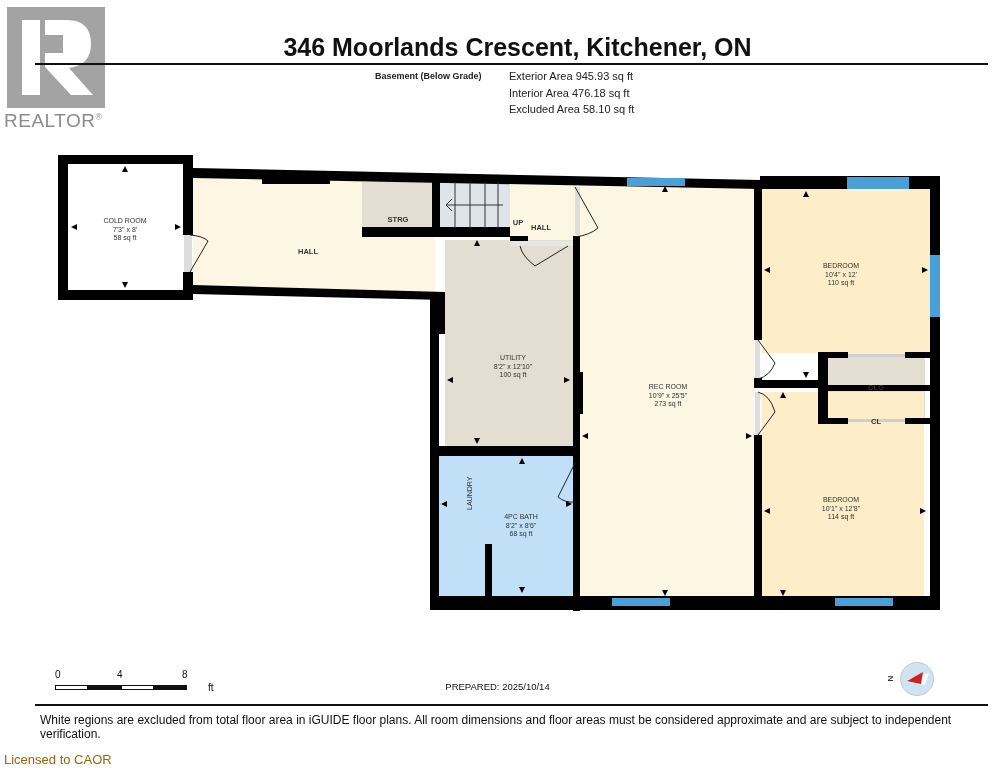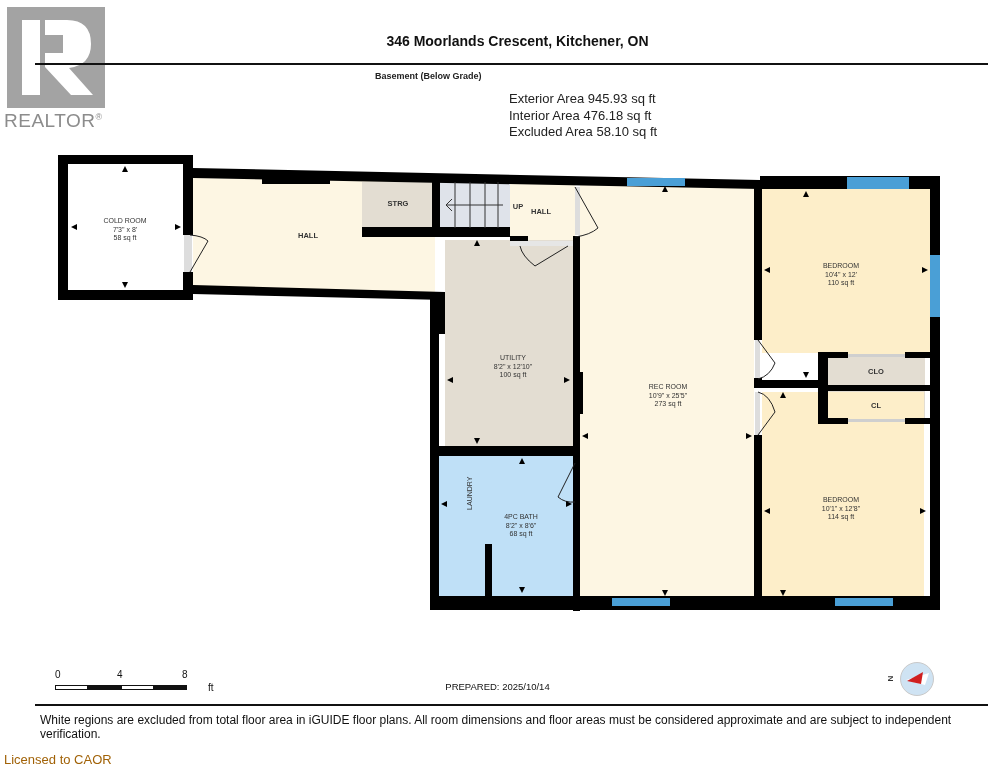--- a/index.html
+++ b/index.html
@@ -1,27 +1,27 @@
 <!DOCTYPE html>
 <html><head>
 <meta charset="utf-8">
 <style>
   html, body { margin:0; padding:0; }
   body { width:995px; height:768px; background:#ffffff; position:relative; overflow:hidden; font-family:"Liberation Sans", sans-serif; color:#111; }
   .abs { position:absolute; }
   #logo { left:7px; top:7px; width:98px; height:101px; background:#a3a3a3; }
   #logo-text { left:4px; top:110px; font-size:19px; color:#8c8c8c; letter-spacing:0.5px; }
   #logo-text sup { font-size:9px; }
-  #title { left:0; width:995px; top:33px; text-align:center; font-size:14px; font-weight:bold; padding-left:40px; box-sizing:border-box; }
+  #title { left:0; width:995px; top:33px; text-align:center; font-size:25px; font-weight:bold; padding-left:40px; box-sizing:border-box; }
   #title-rule { left:35px; top:63px; width:953px; height:2px; background:#111; }
   #area-label { left:375px; top:71px; font-size:9px; font-weight:bold; color:#222;text-align:center; }
-  .area-line { left:509px; font-size:13px; color:#222;margin-top:21px; }
+  .area-line { left:509px; font-size:11px; color:#222; }
   #plan { left:0; top:0; width:995px; height:768px; }
   .room-label { position:absolute; text-align:center; font-size:7px; line-height:8.5px; color:#333; transform:translateX(-50%); white-space:nowrap; }
-  .room-label.bold { font-weight:bold; font-size:7.5px; }
+  .room-label.bold { font-weight:bold; font-size:7.5px;margin-top:16px; }
   #scale-wrap { left:55px; top:669px; }
   .scale-num { position:absolute; font-size:10px; color:#111; }
   .scale-seg { position:absolute; top:16px; height:5px; border:1px solid #111; box-sizing:border-box; }
   #prepared { left:0; width:995px; top:681px; text-align:center; font-size:9.5px; color:#111; }
   #footer-rule { left:35px; top:704px; width:953px; height:2px; background:#111; }
   #disclaimer { left:40px; top:713px; font-size:12px; color:#111; }
   #licensed { left:4px; top:752px; font-size:13px; color:#a16207; }
   #compass { left:900px; top:662px; width:34px; height:34px; border-radius:50%; border:1.5px solid #c9c9c9; background:#cfe3f3; box-sizing:border-box; }
   #compass-n { left:888px; top:674px; font-size:8px; font-weight:bold; color:#333; transform:rotate(-90deg); }
 </style>

